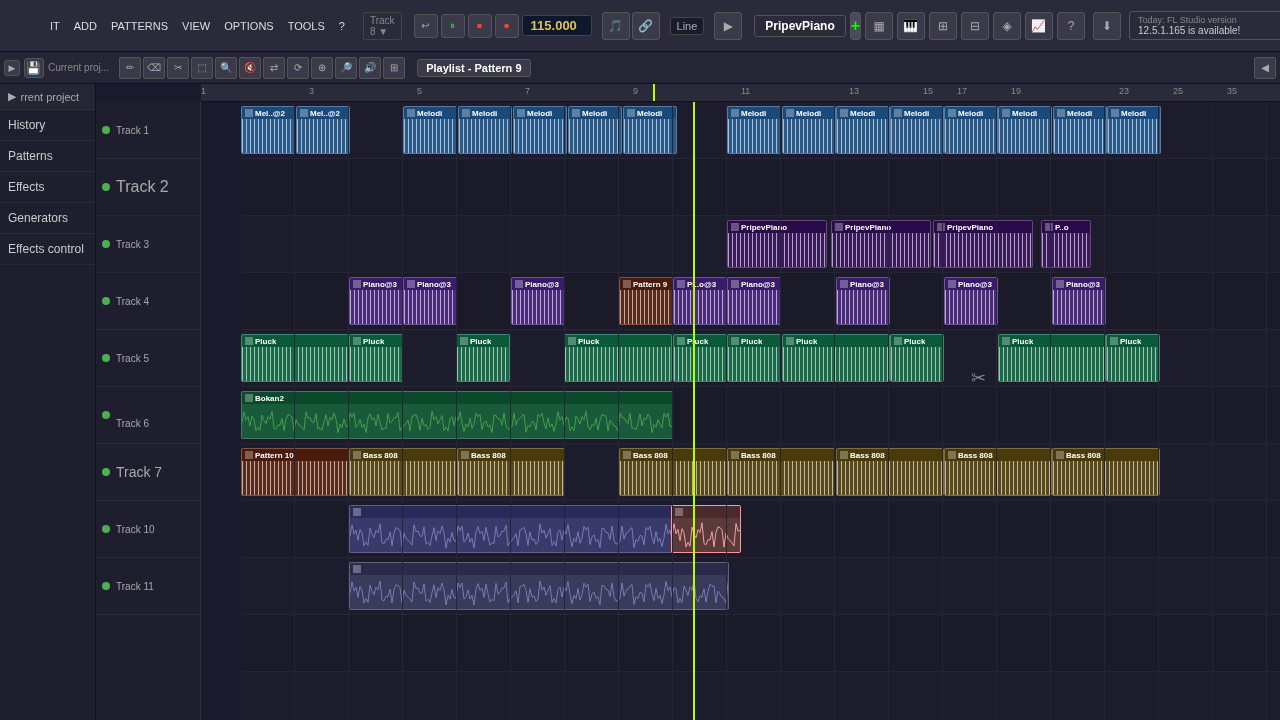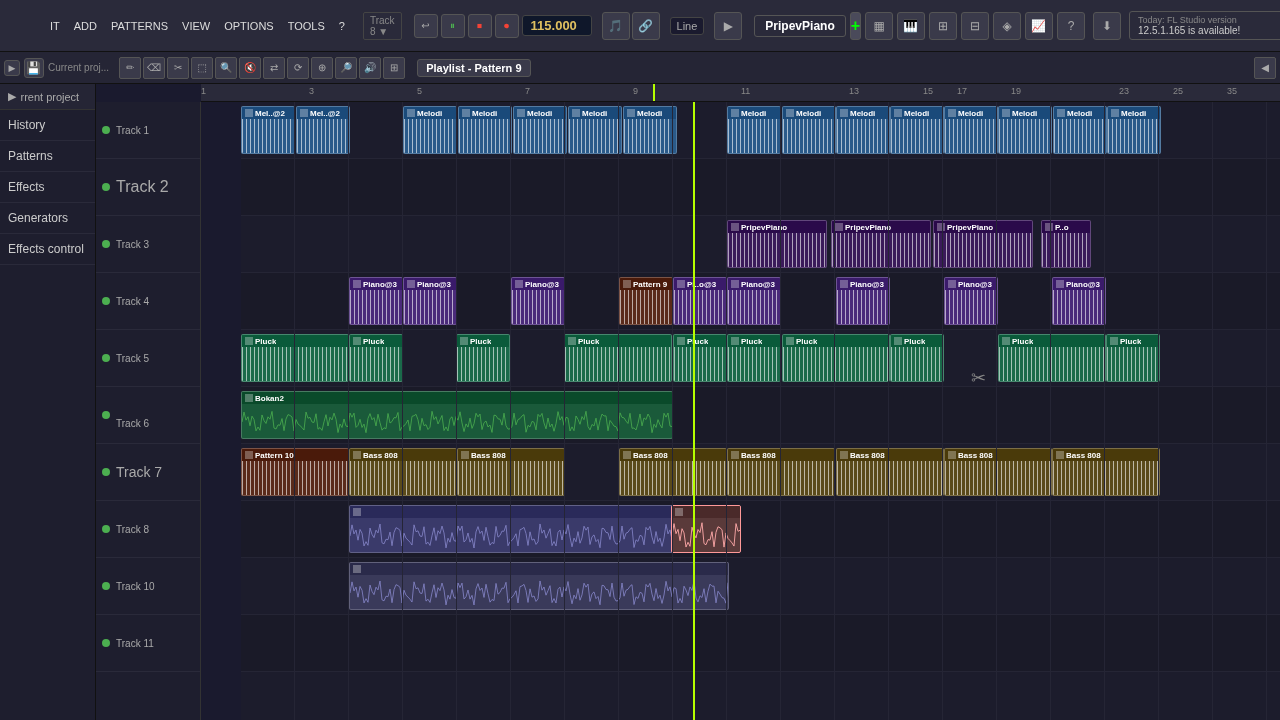--- a/index.html
+++ b/index.html
@@ -559,24 +559,20 @@
           <div class="track-label">
     <div class="track-label-dot"></div>
     <div style="font-size:10px;color:#aaa;margin-top:17px;">Track 6</div>
   </div>
           <div class="track-label">
     <div class="track-label-dot"></div>
     <div style="font-size:14px;color:#aaa;">Track 7</div>
   </div>
           <div class="track-label">
     <div class="track-label-dot"></div>
-    <div style="font-size:10px;color:#aaa;">Track 8</div>
-  </div>
-          <div class="track-label">
-    <div class="track-label-dot"></div>
     <div style="font-size:10px;color:#aaa;">Track 10</div>
   </div>
           <div class="track-label">
     <div class="track-label-dot"></div>
     <div style="font-size:10px;color:#aaa;">Track 11</div>
   </div>
         </div>
       <div id="tracks-grid">
 
         <div class="playhead-track" style="left:452px;"></div>

